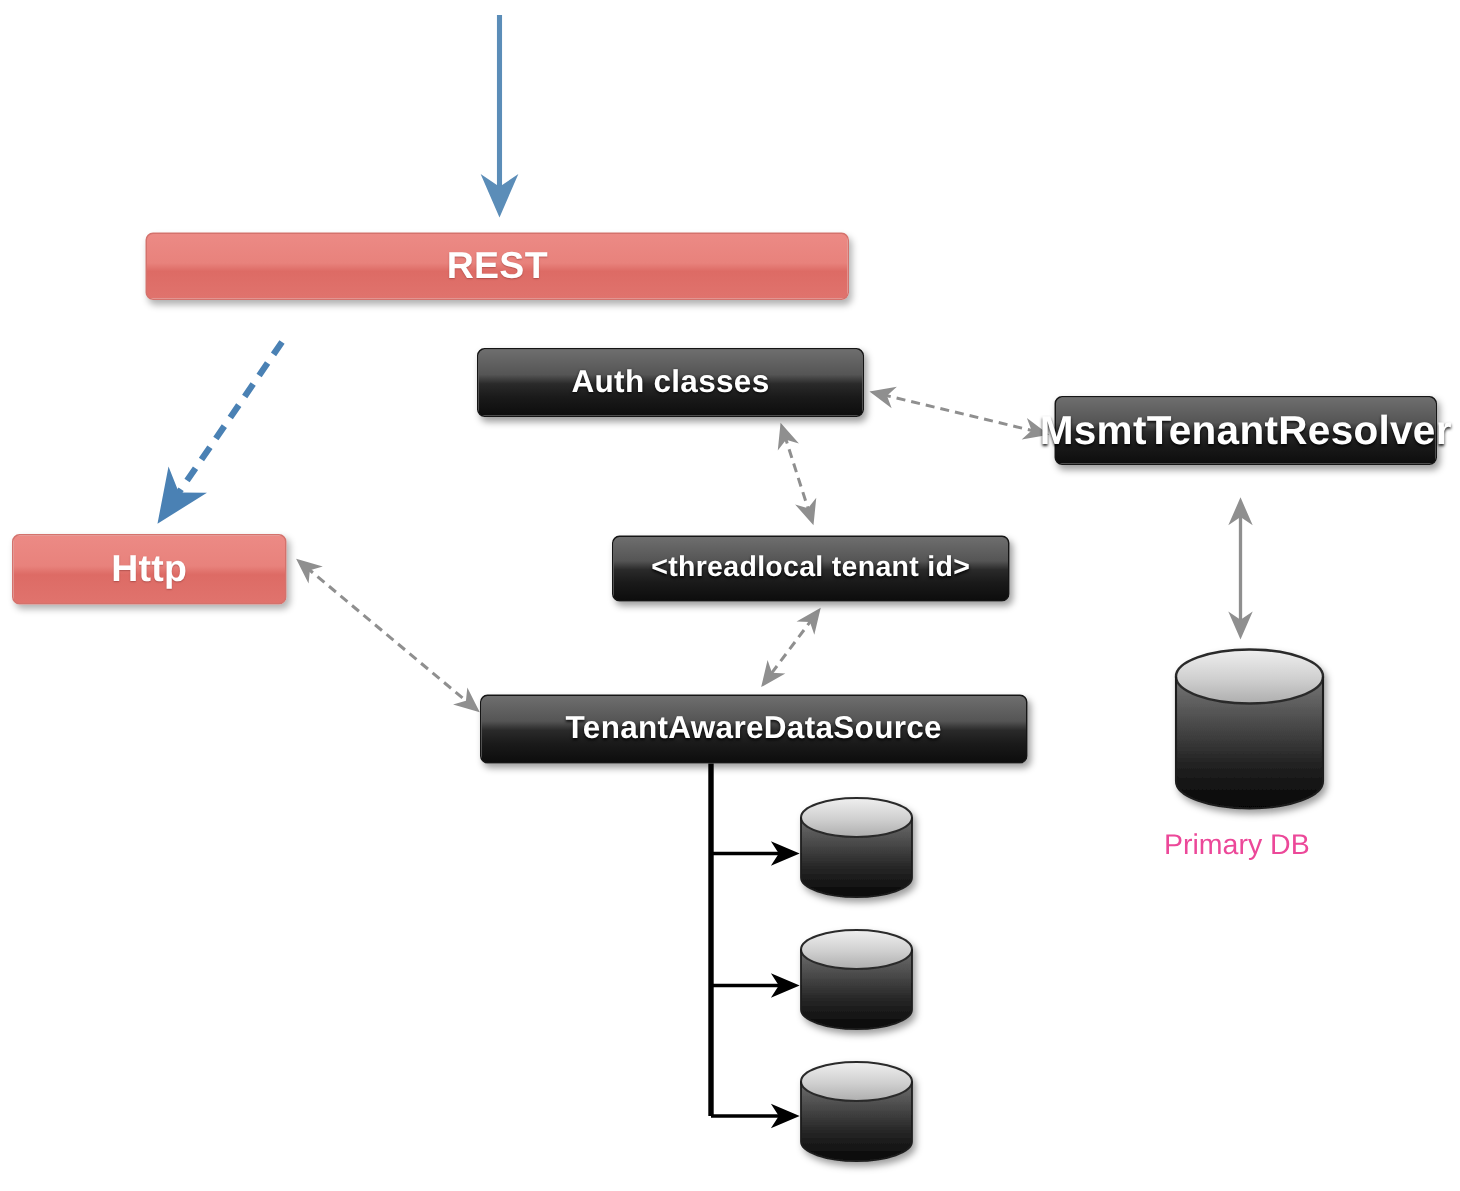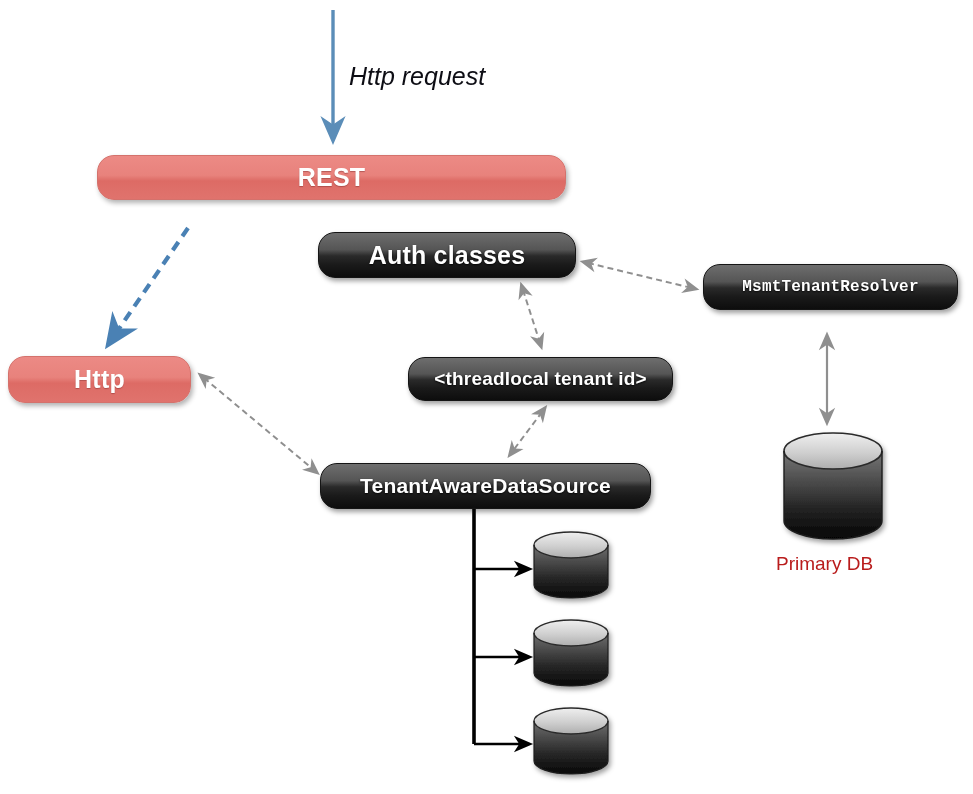--- a/index.html
+++ b/index.html
@@ -23,21 +23,21 @@
     top: 0;
     width: 973px;
     height: 794px;
   }
   
   .node {
     position: absolute;
     display: flex;
     align-items: center;
     justify-content: center;
-    border-radius: 17px;
+    border-radius: 5px;
     box-sizing: border-box;
     text-align: center;
     color: #ffffff;
     font-weight: bold;
     letter-spacing: 0.2px;
     z-index: 5;
   }
   .node-red {
     background: linear-gradient(180deg, #ec8a85 0%, #e8827c 45%, #dd6b65 58%, #e0736d 100%);
     border: 1px solid #d4726c;
@@ -46,42 +46,42 @@
   }
   .node-dark {
     background: linear-gradient(180deg, #6e6e6e 0%, #555555 38%, #2a2a2a 52%, #1a1a1a 72%, #0d0d0d 100%);
     border: 1px solid #151515;
     box-shadow: 2px 3px 5px rgba(0,0,0,0.38);
     text-shadow: 0 1px 2px rgba(0,0,0,0.85);
   }
   
   #node-rest   { left: 97px;  top: 155px; width: 469px; height: 45px;  font-size: 25px; }
   #node-logic  { left: 8px;   top: 356px; width: 183px; height: 47px;  font-size: 25px; }
-  #node-auth   { left: 318px; top: 232px; width: 258px; height: 46px;  font-size: 25px; }
-  #node-msmt   { left: 703px; top: 264px; width: 255px; height: 46px;  font-size: 16px; font-family: Liberation Mono, monospace; }
+  #node-auth   { left: 318px; top: 232px; width: 258px; height: 46px;  font-size: 21px; }
+  #node-msmt   { left: 703px; top: 264px; width: 255px; height: 46px;  font-size: 27px; }
   #node-thread { left: 408px; top: 357px; width: 265px; height: 44px;  font-size: 19px; }
-  #node-tads   { left: 320px; top: 463px; width: 331px; height: 46px;  font-size: 21px; }
+  #node-tads   { left: 320px; top: 463px; width: 365px; height: 46px;  font-size: 21px; }
 
   
   .label-http {
     position: absolute;
     left: 349px;
     top: 62px;
     font-size: 25px;
     font-style: italic;
     color: #0d0d14;
     z-index: 6;
     white-space: nowrap;
   }
   .label-primary-db {
     position: absolute;
     left: 776px;
     top: 553px;
     font-size: 19px;
-    color: #b91c1c;
+    color: #ec4899;
     z-index: 6;
     white-space: nowrap;
   }
 </style>
 </head>
 <body>
 
 <div id="canvas">
 
   <svg class="svg-layer" viewBox="0 0 973 794" xmlns="http://www.w3.org/2000/svg">
@@ -183,21 +183,20 @@
       <path d="M534,633 L534,673 A37,13 0 0 0 608,673 L608,633" fill="none" stroke="#1d1d1d" stroke-width="1.2"></path>
     </g>
 
     <g filter="url(#softShadow)">
       <path d="M534,721 L534,761 A37,13 0 0 0 608,761 L608,721 Z" fill="url(#cylBodySmall)"></path>
       <ellipse cx="571" cy="721" rx="37" ry="13" fill="url(#cylTop)" stroke="#2b2b2b" stroke-width="1.4"></ellipse>
       <path d="M534,721 L534,761 A37,13 0 0 0 608,761 L608,721" fill="none" stroke="#1d1d1d" stroke-width="1.2"></path>
     </g>
   </svg>
 
-  <div class="label-http">Http request</div>
 
   <div class="label-primary-db">Primary DB</div>
 
   <div class="node node-red" id="node-rest">REST</div>
 
   <div class="node node-red" id="node-logic">Http</div>
 
   <div class="node node-dark" id="node-auth">Auth classes</div>
 
   <div class="node node-dark" id="node-msmt">MsmtTenantResolver</div>

